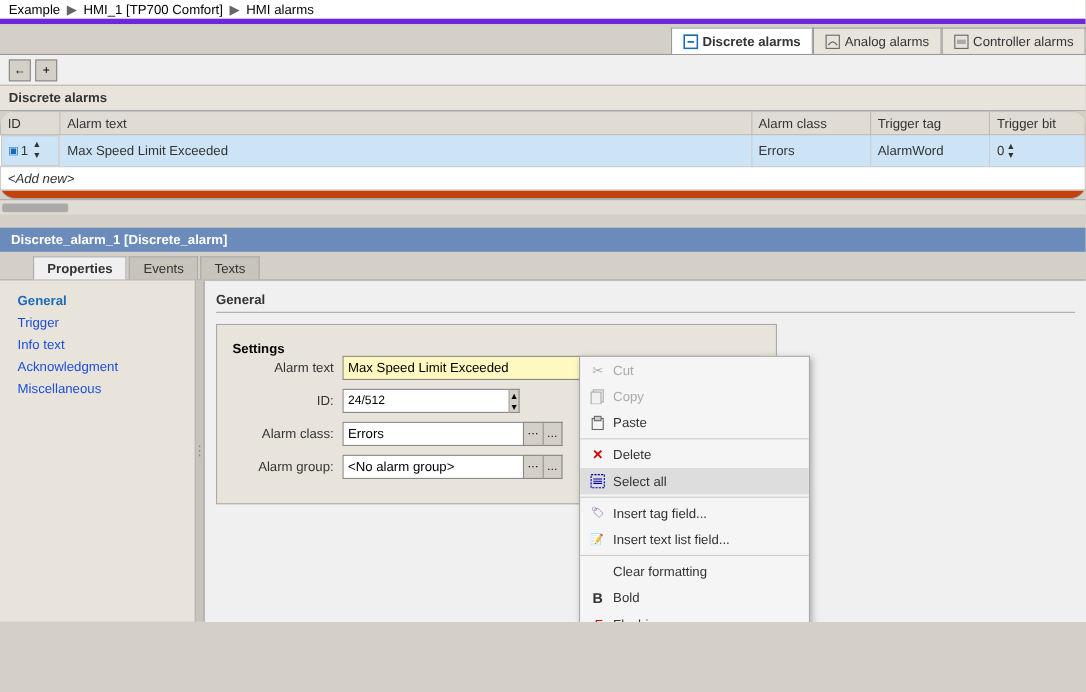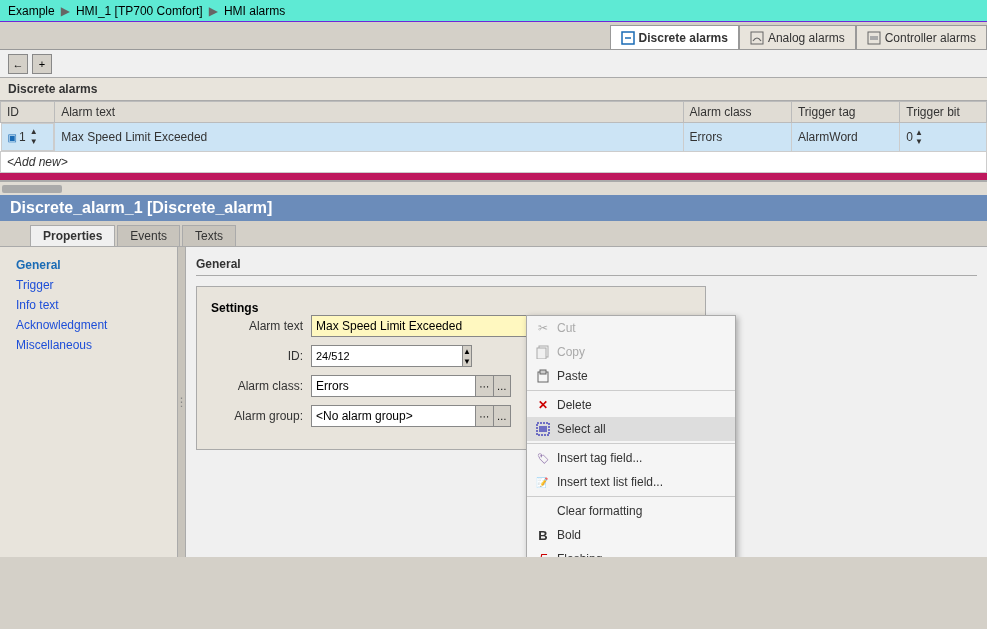--- a/index.html
+++ b/index.html
@@ -1,21 +1,21 @@
 <!DOCTYPE html>
 <html><head>
   <meta charset="utf-8">
   <style>
     * { box-sizing: border-box; margin: 0; padding: 0; font-family: Arial, sans-serif; font-size: 12px; }
     body { width: 987px; height: 629px; overflow: hidden; background: #d4d0c8; }
 
     
     .top-bar {
-      background: #5eead4;
-      border-bottom: 1px solid #6d28d9;
+      background: #ffffff;
+      border-bottom: 5px solid #6d28d9;
       padding: 3px 8px;
       display: flex;
       align-items: center;
       gap: 4px;
       height: 22px;
     }
     .top-bar-arrow { color: #666; margin: 0 2px; }
 
     
     .tab-bar {
@@ -114,22 +114,23 @@
       background: #e0dcd4;
       border-top: 1px solid #aaa;
       display: flex;
       align-items: center;
       padding: 0 2px;
     }
     .bottom-panel-title {
       background: #6b8cba;
       color: #fff;
       padding: 4px 10px;
-      font-size: 16px;
+      font-size: 12px;
       font-weight: bold;
+      margin-top: 12px;
     }
 
     
     .inner-tabs {
       display: flex;
       background: #d4d0c8;
       border-bottom: 1px solid #aaa;
       padding-top: 4px;
       padding-left: 8px;
       gap: 2px;
@@ -362,21 +363,21 @@
   </div>
 </div>
 
 <div class="toolbar">
   <div class="toolbar-btn">←</div>
   <div class="toolbar-btn">+</div>
 </div>
 
 <div class="section-title">Discrete alarms</div>
 
-<div style="background:#be185d; border-bottom:1px solid #aaa; height:80px; overflow:hidden;">
+<div style="background:#c2410c; border-bottom:1px solid #aaa; height:80px; overflow:hidden;border-radius:14px;">
   <table class="alarm-table" style="width:100%;">
     <thead>
       <tr>
         <th style="width:50px;"><span>ID</span></th>
         <th style="width:580px;"><span>Alarm text</span></th>
         <th style="width:100px;"><span>Alarm class</span></th>
         <th style="width:100px;"><span>Trigger tag</span></th>
         <th style="width:80px;"><span>Trigger bit</span></th>
       </tr>
     </thead>

